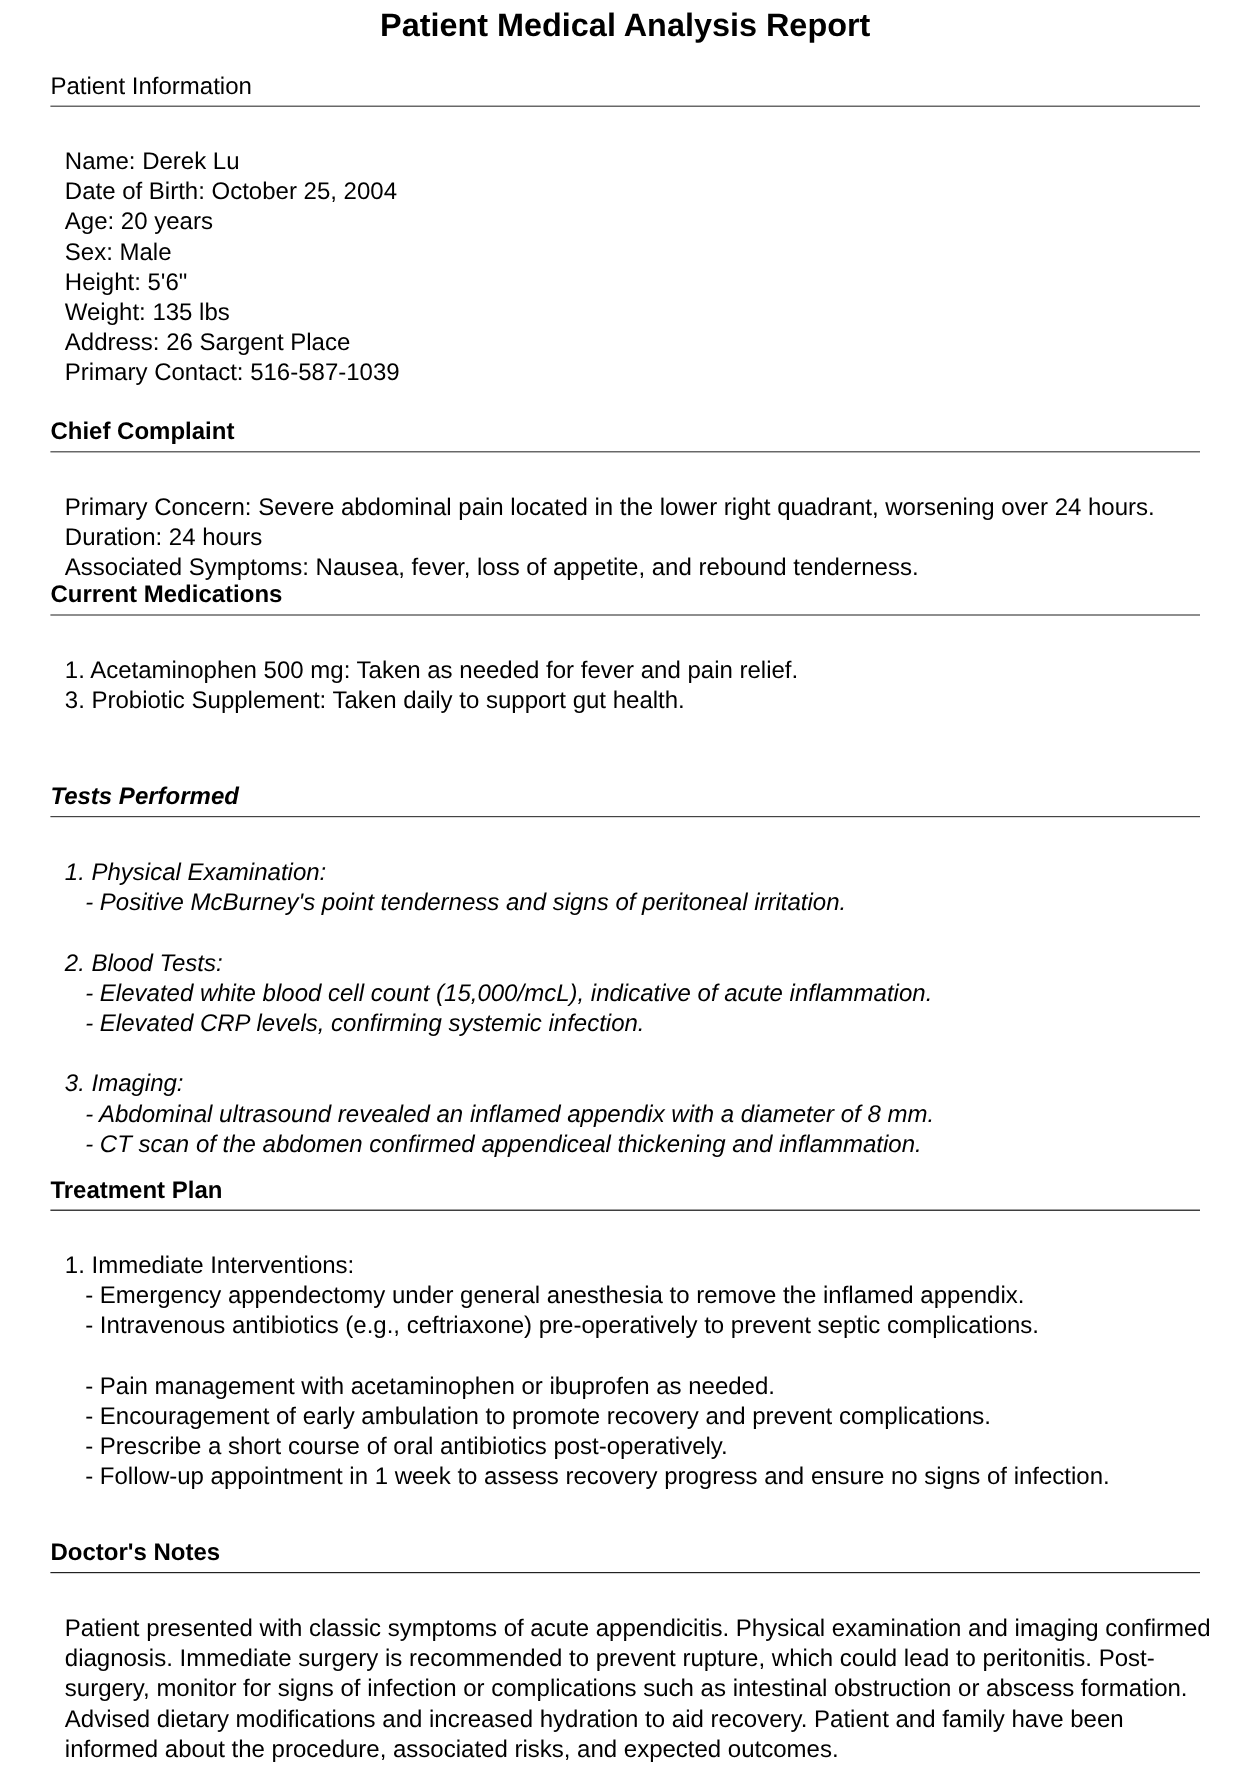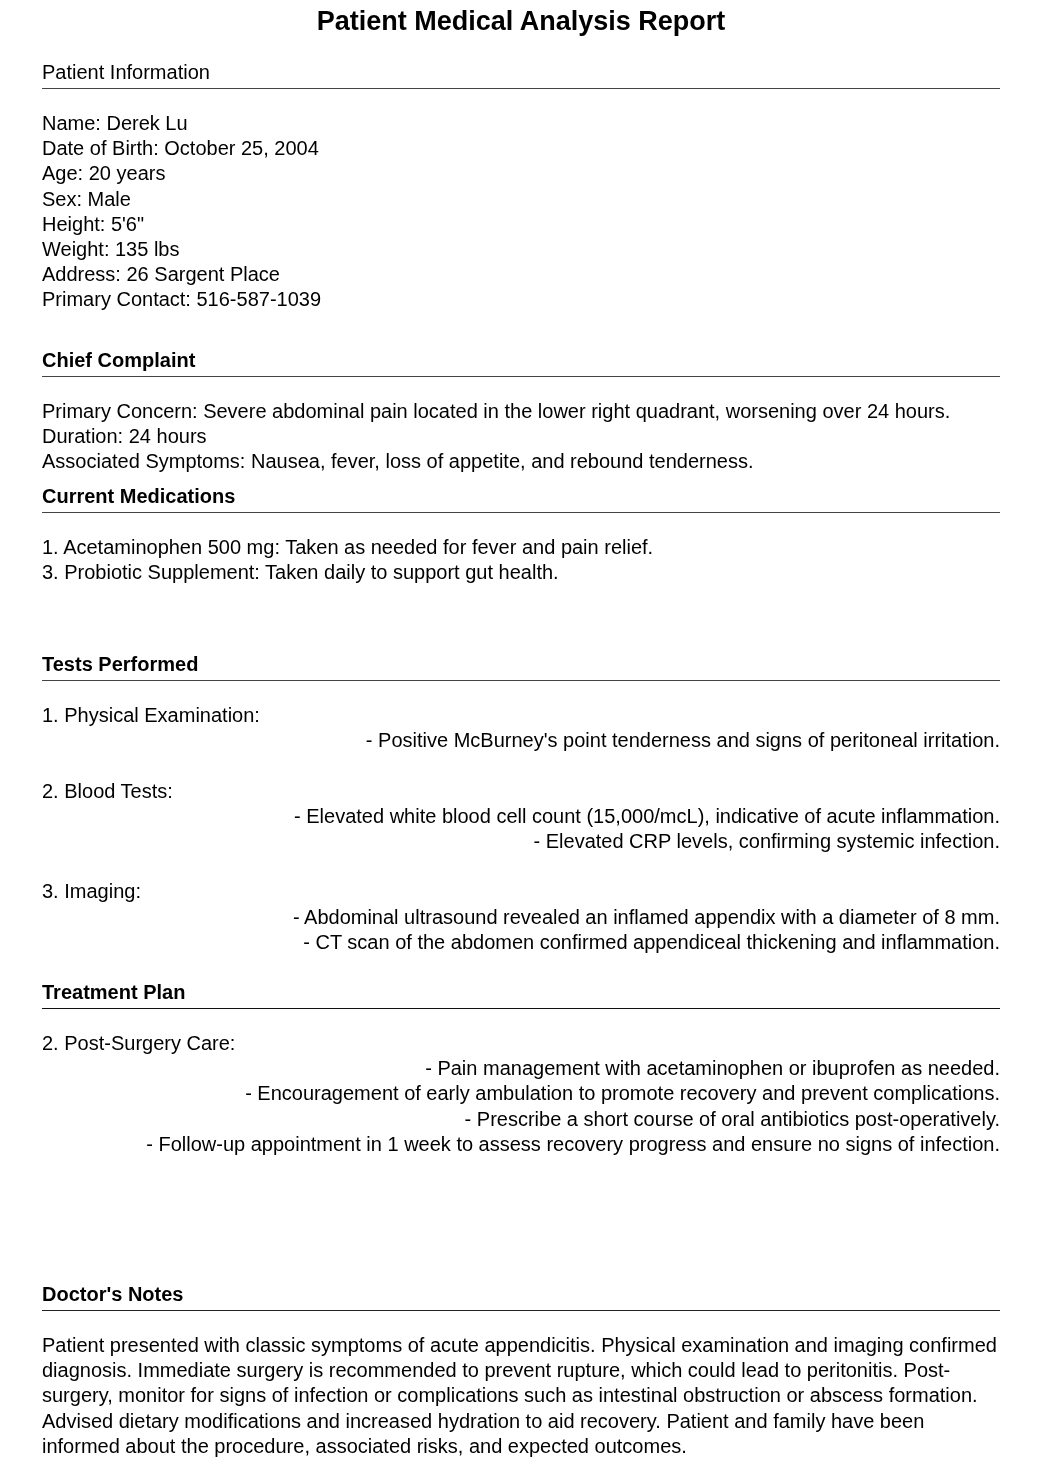--- a/index.html
+++ b/index.html
@@ -37,35 +37,34 @@
       margin: 0;
       padding-bottom: 4px;
       border-bottom: 1.5px solid #444444;
     }
     .section-heading.bold {
       font-weight: bold;
     }
     .section-body {
       font-size: 20px;
       line-height: 25.2px;
-      margin: 0;
+      margin: 12px;
       padding-top: 22px;
     }
     .line {
       display: block;
       white-space: pre;
     }
     .item-group + .item-group {
       margin-top: 25.2px;
     }
     .sub {
       display: block;
       padding-left: 17px;
       white-space: pre;
-      text-align: right;
     }
     .notes {
       white-space: normal;
       width: 960px;
     }
     .section {
       position: absolute;
       left: 0;
       width: 958px;
     }
@@ -101,21 +100,21 @@
   </div>
 
   <div class="section" style="top:484px;">
     <div class="section-heading bold">Current Medications</div>
     <div class="section-body">
       <span class="line">1. Acetaminophen 500 mg: Taken as needed for fever and pain relief.</span>
       <span class="line">3. Probiotic Supplement: Taken daily to support gut health.</span>
     </div>
   </div>
 
-  <div class="section" style="top:652px;">
+  <div class="section" style="top:652px;font-style:italic;">
     <div class="section-heading bold">Tests Performed</div>
     <div class="section-body">
       <div class="item-group">
         <span class="line">1. Physical Examination:</span>
         <span class="sub">- Positive McBurney's point tenderness and signs of peritoneal irritation.</span>
       </div>
       <div class="item-group">
         <span class="line">2. Blood Tests:</span>
         <span class="sub">- Elevated white blood cell count (15,000/mcL), indicative of acute inflammation.</span>
         <span class="sub">- Elevated CRP levels, confirming systemic infection.</span>
@@ -125,21 +124,25 @@
         <span class="sub">- Abdominal ultrasound revealed an inflamed appendix with a diameter of 8 mm.</span>
         <span class="sub">- CT scan of the abdomen confirmed appendiceal thickening and inflammation.</span>
       </div>
     </div>
   </div>
 
   <div class="section" style="top:980px;">
     <div class="section-heading bold" style="border-bottom-color:#111111;">Treatment Plan</div>
     <div class="section-body">
       <div class="item-group">
-        <span class="line">2. Post-Surgery Care:</span>
+        <span class="line">1. Immediate Interventions:</span>
+        <span class="sub">- Emergency appendectomy under general anesthesia to remove the inflamed appendix.</span>
+        <span class="sub">- Intravenous antibiotics (e.g., ceftriaxone) pre-operatively to prevent septic complications.</span>
+      </div>
+      <div class="item-group">
         <span class="sub">- Pain management with acetaminophen or ibuprofen as needed.</span>
         <span class="sub">- Encouragement of early ambulation to promote recovery and prevent complications.</span>
         <span class="sub">- Prescribe a short course of oral antibiotics post-operatively.</span>
         <span class="sub">- Follow-up appointment in 1 week to assess recovery progress and ensure no signs of infection.</span>
       </div>
     </div>
   </div>
 
   <div class="section" style="top:1282px;">
     <div class="section-heading bold" style="border-bottom-color:#222222;">Doctor's Notes</div>

